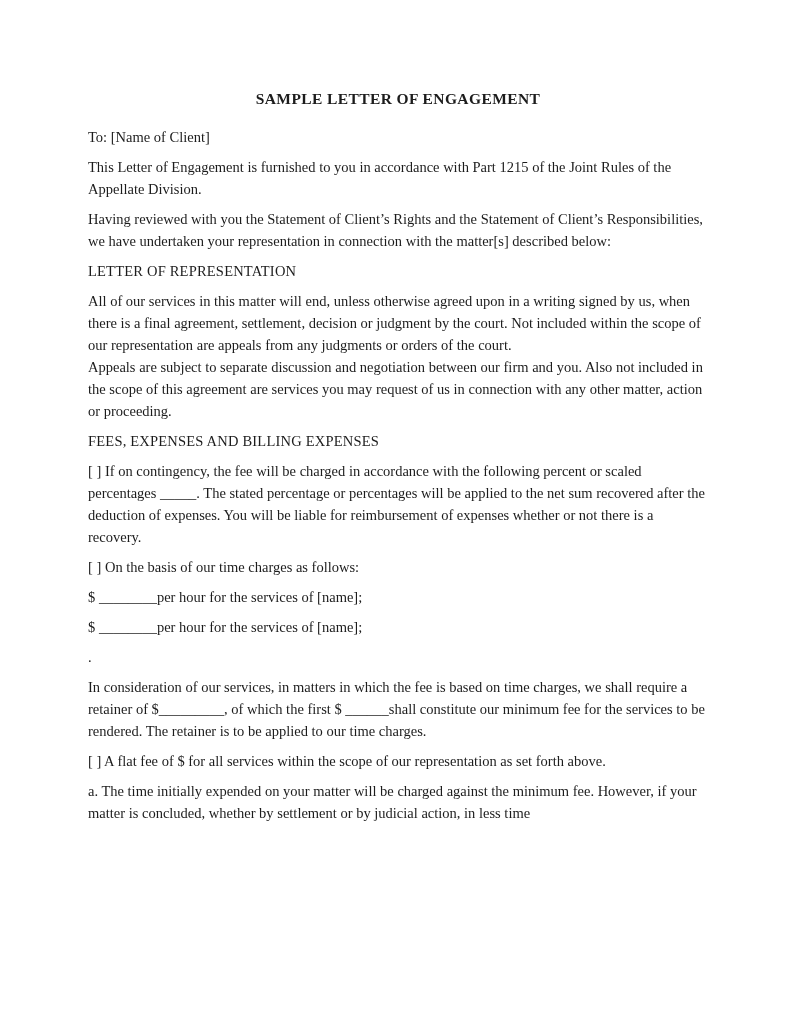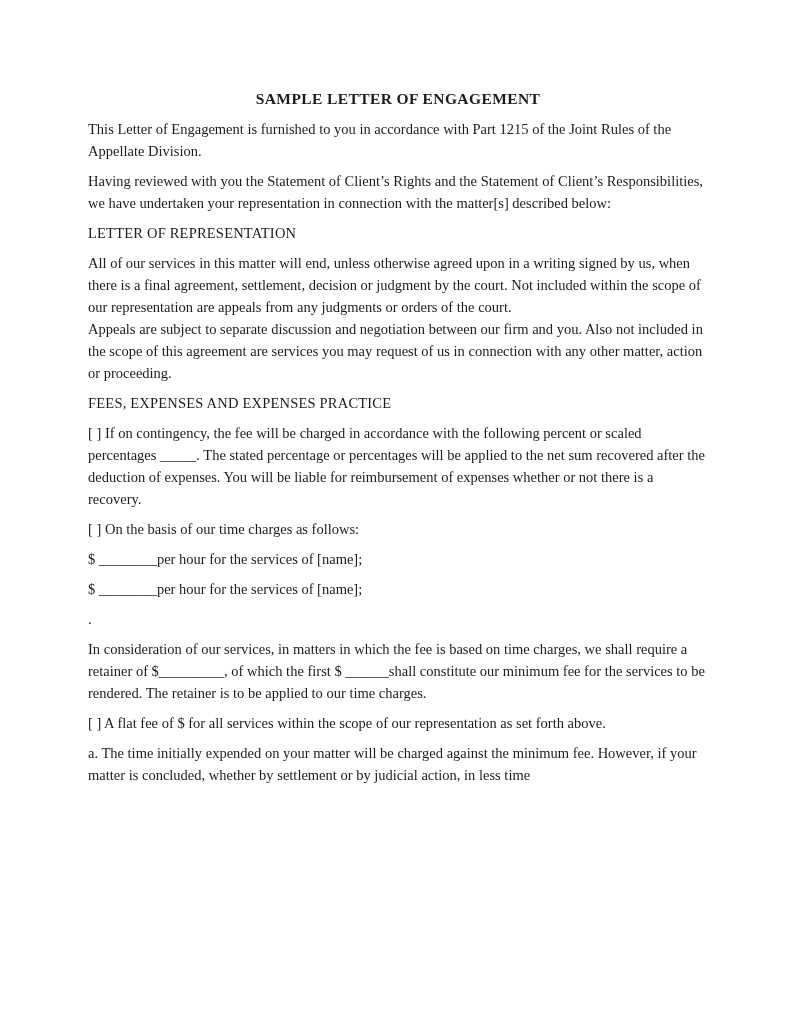--- a/index.html
+++ b/index.html
@@ -33,49 +33,50 @@
     padding: 0;
     font-size: 14.5px;
     font-weight: normal;
     white-space: pre-wrap;
   }
   h1.doc-title {
     text-align: center;
     font-weight: bold;
     font-size: 15.5px;
     letter-spacing: 0.4px;
-    margin-bottom: 8px;
+    margin-bottom: 16px;
   }
   .section-heading {
     letter-spacing: 0.2px;
   }
   .stray-period {
     margin-bottom: 6px;
   }
 </style>
 </head>
 <body>
 
 <div class="doc-page">
   <div class="doc-content">
 
     <h1 class="doc-title">SAMPLE LETTER OF ENGAGEMENT</h1>
 
+    <p>To: [Name of Client]</p>
 
     <p>This Letter of Engagement is furnished to you in accordance with Part 1215 of the Joint Rules of the Appellate Division.</p>
 
     <p>Having reviewed with you the Statement of Client’s Rights and the Statement of Client’s Responsibilities, we have undertaken your representation in connection with the matter[s] described below:</p>
 
     <h2 class="section-heading">LETTER OF REPRESENTATION</h2>
 
 
     <p>All of our services in this matter will end, unless otherwise agreed upon in a writing signed by us, when there is a final agreement, settlement, decision or judgment by the court. Not included within the scope of our representation are appeals from any judgments or orders of the court.
 Appeals are subject to separate discussion and negotiation between our firm and you. Also not included in the scope of this agreement are services you may request of us in connection with any other matter, action or proceeding.</p>
 
-    <h2 class="section-heading">FEES, EXPENSES AND EXPENSES PRACTICE</h2>
+    <h2 class="section-heading">FEES, EXPENSES AND BILLING EXPENSES</h2>
 
 
     <p>[ ] If on contingency, the fee will be charged in accordance with the following percent or scaled percentages _____. The stated percentage or percentages will be applied to the net sum recovered after the deduction of expenses. You will be liable for reimbursement of expenses whether or not there is a recovery.</p>
 
     <p>[ ] On the basis of our time charges as follows:</p>
 
     <p>$ ________per hour for the services of [name];</p>
 
     <p>$ ________per hour for the services of [name];</p>
 

